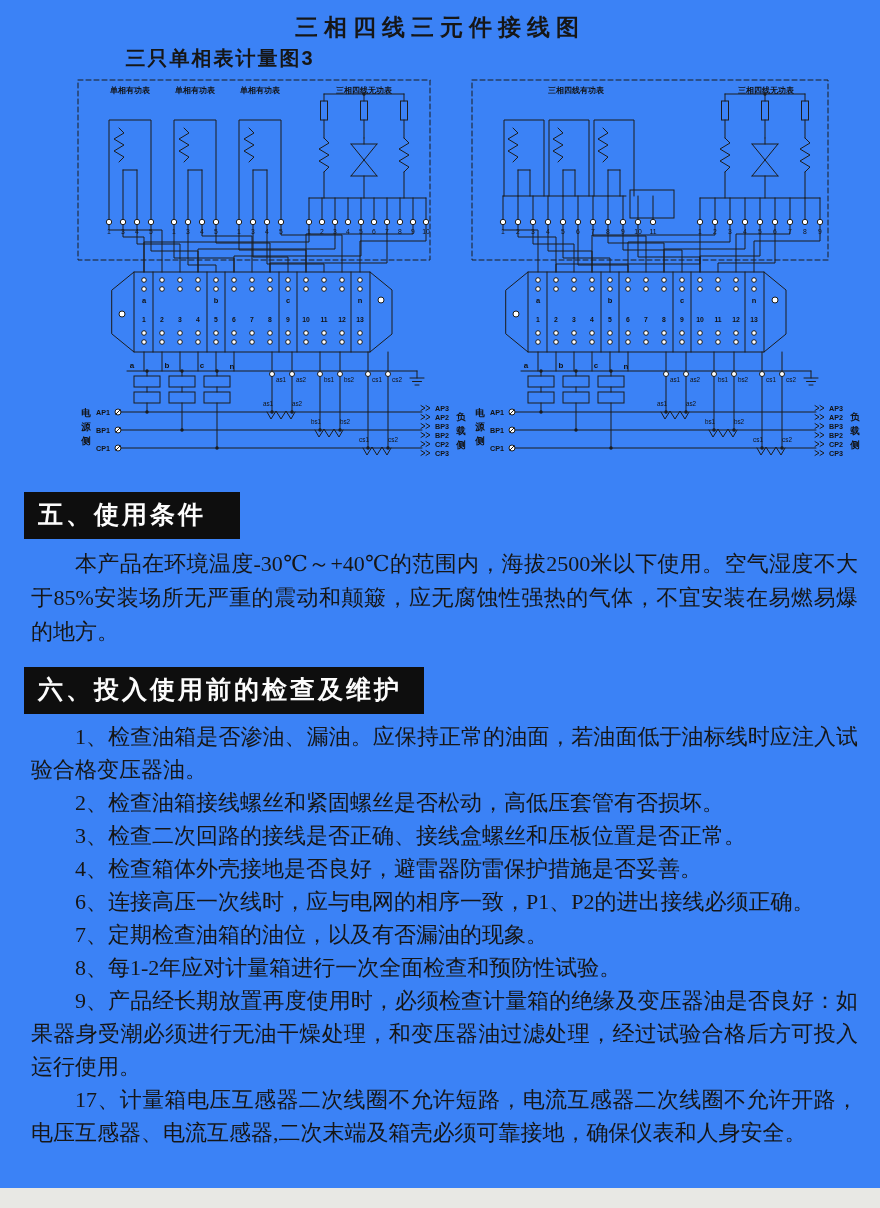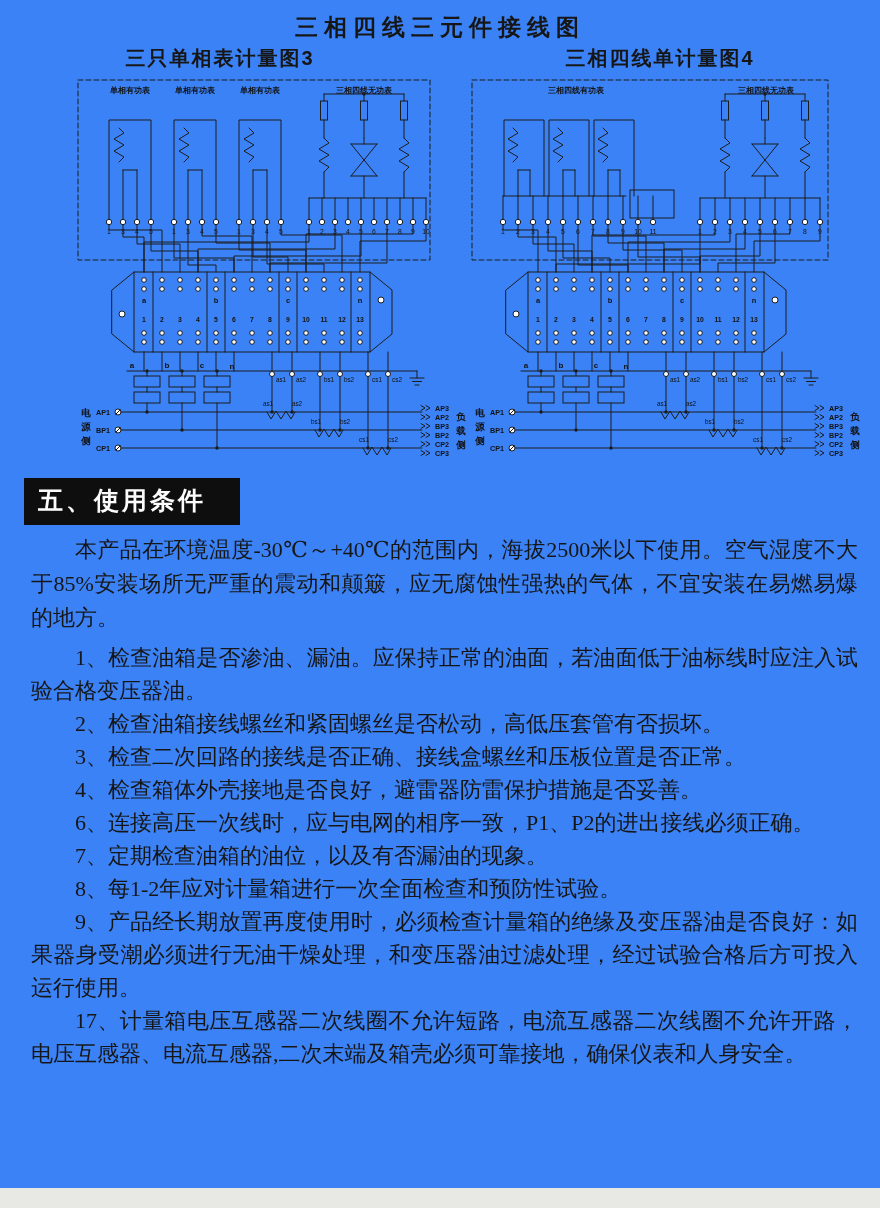--- a/index.html
+++ b/index.html
@@ -20,33 +20,32 @@
   svg.diag text{stroke:none;fill:#121212;font-family:"Liberation Sans","DejaVu Sans",sans-serif;}
   .sec-row{margin:0 0 0 24px;}
   .sec-head{display:inline-block;background:#0e0e0e;color:#fcfcfc;font-weight:bold;
             font-size:25px;letter-spacing:3px;padding:6px 34px 8px 14px;
             font-family:"Liberation Sans","DejaVu Sans",sans-serif;}
   .sec-head.wide{padding-right:22px;}
   .para{font-size:22px;line-height:34px;margin:8px 22px 0 31px;text-indent:2em;
         text-align:justify;}
   #section6-list{margin-top:6px;}
   #section6-list .para{margin-top:0;line-height:33px;}
-  .s5{margin-top:8px;}
+  .s5{margin-top:22px;}
   .s6{margin-top:18px;}
 </style>
 </head>
 <body>
 
 <div class="page">
 
   <div class="page-title">三相四线三元件接线图</div>
 
   <div class="sub-titles">
     <div>三只单相表计量图3</div>
-    <div>三相四线单计量图4</div>
   </div>
 
   <div class="diagram-area">
     <svg id="svgL" class="diag" width="398" height="394" viewBox="0 0 398 394">
         <g>
           <rect x="6" y="6" width="352" height="180" stroke-dasharray="5 3" stroke-width="1.3"></rect>
           <g>
             <text x="58" y="19" font-size="8" text-anchor="middle" font-weight="bold">单相有功表</text>
             <polyline points="37,145 37,46 79,46 79,145"></polyline>
             <line x1="51" y1="145" x2="51" y2="96"></line>
@@ -699,20 +698,23 @@
           </g>
         </g>
       </svg>
   </div>
 
   <div class="sec-row s5">
     <span class="sec-head">五、使用条件</span>
   </div>
   <p class="para">本产品在环境温度-30℃～+40℃的范围内，海拔2500米以下使用。空气湿度不大于85%安装场所无严重的震动和颠簸，应无腐蚀性强热的气体，不宜安装在易燃易爆的地方。</p>
 
+  <div class="sec-row s6">
+    <span class="sec-head wide">六、投入使用前的检查及维护</span>
+  </div>
   <div id="section6-list">
       <p class="para">1、检查油箱是否渗油、漏油。应保持正常的油面，若油面低于油标线时应注入试验合格变压器油。</p>
       <p class="para">2、检查油箱接线螺丝和紧固螺丝是否松动，高低压套管有否损坏。</p>
       <p class="para">3、检查二次回路的接线是否正确、接线盒螺丝和压板位置是否正常。</p>
       <p class="para">4、检查箱体外壳接地是否良好，避雷器防雷保护措施是否妥善。</p>
       <p class="para">6、连接高压一次线时，应与电网的相序一致，P1、P2的进出接线必须正确。</p>
       <p class="para">7、定期检查油箱的油位，以及有否漏油的现象。</p>
       <p class="para">8、每1-2年应对计量箱进行一次全面检查和预防性试验。</p>
       <p class="para">9、产品经长期放置再度使用时，必须检查计量箱的绝缘及变压器油是否良好：如果器身受潮必须进行无油干燥处理，和变压器油过滤处理，经过试验合格后方可投入运行使用。</p>
       <p class="para">17、计量箱电压互感器二次线圈不允许短路，电流互感器二次线圈不允许开路，电压互感器、电流互感器,二次末端及箱壳必须可靠接地，确保仪表和人身安全。</p>

